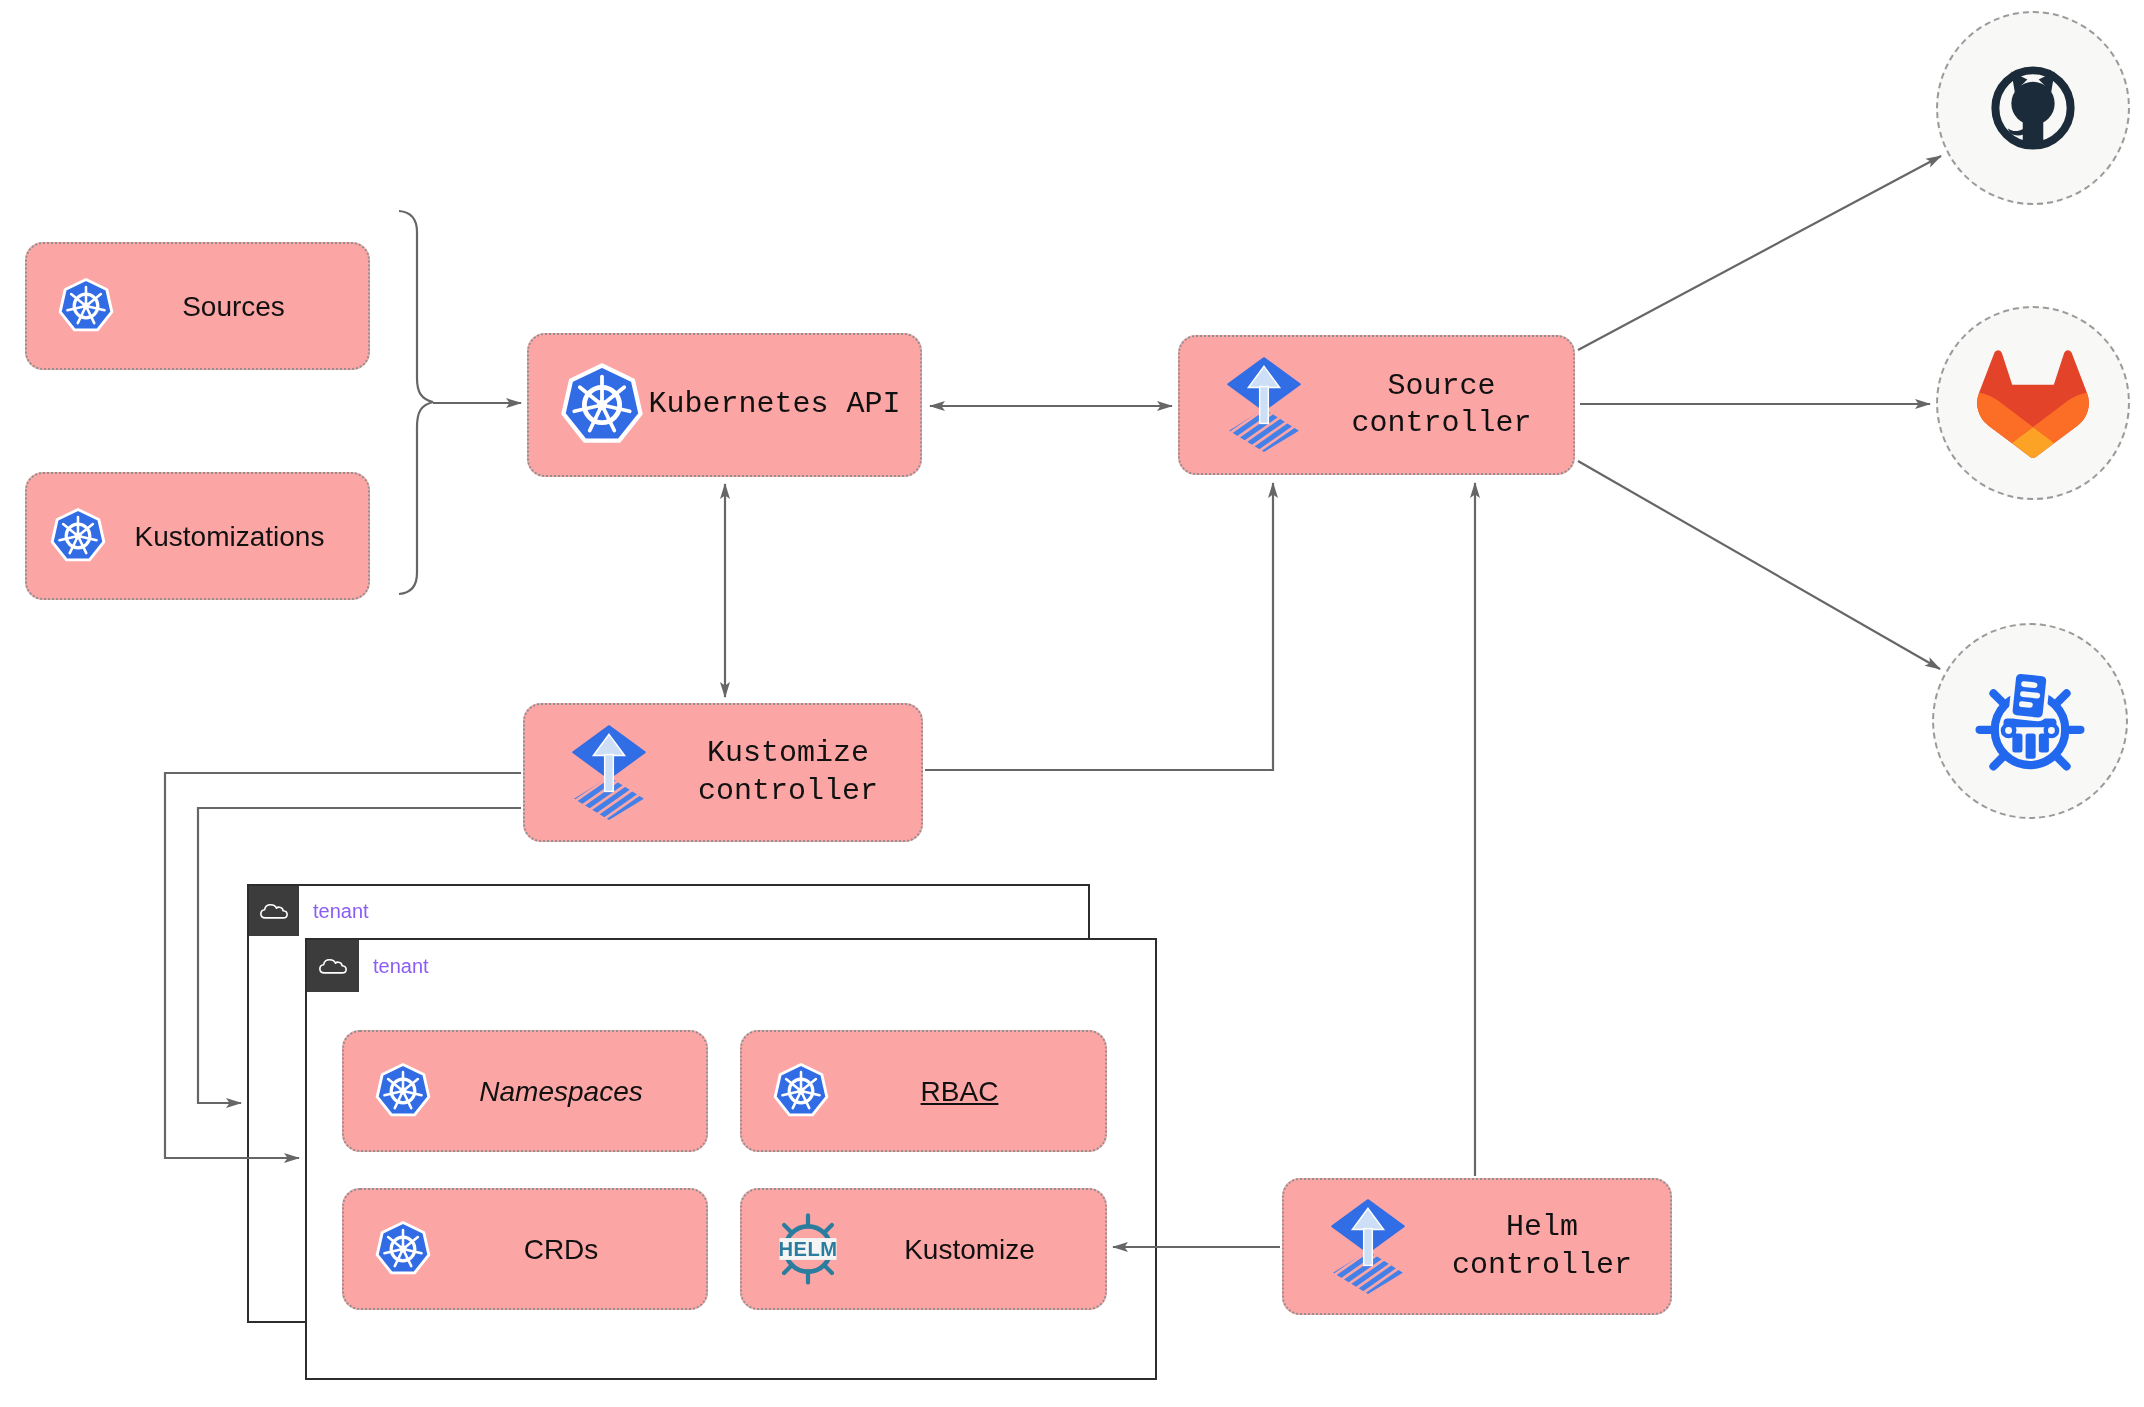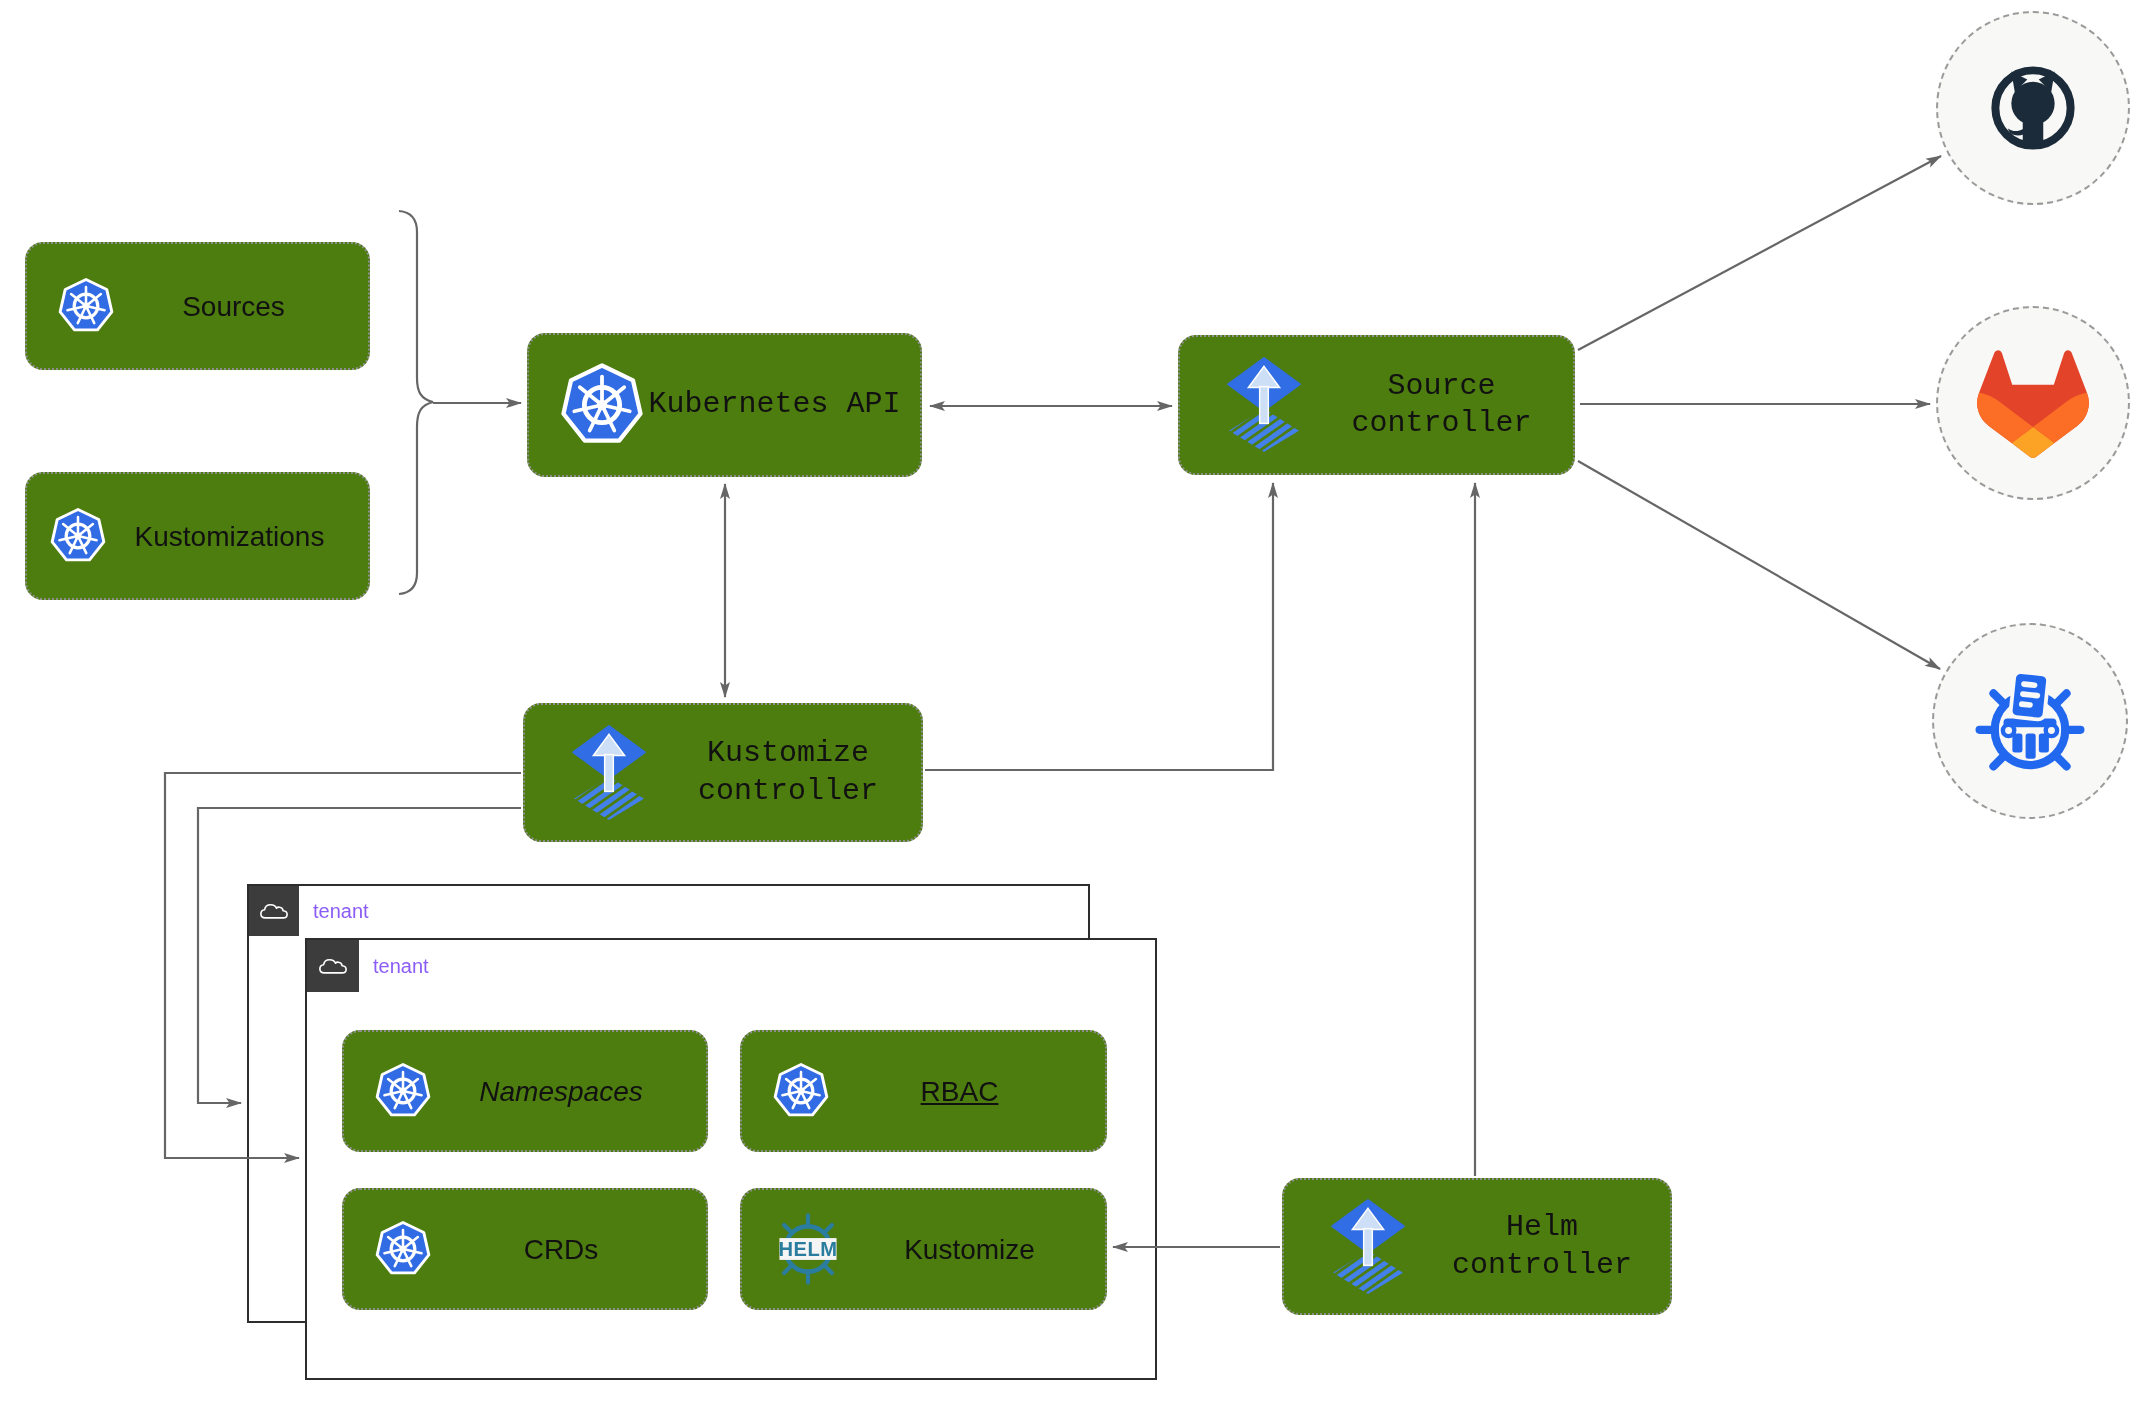--- a/index.html
+++ b/index.html
@@ -3,21 +3,21 @@
 <meta charset="utf-8">
 <style>
   html,body{margin:0;padding:0;background:#ffffff;}
   .canvas{
     position:relative;width:2144px;height:1407px;background:#ffffff;overflow:hidden;
     font-family:"Liberation Sans", sans-serif;color:#111;
   }
   
   .node{
     position:absolute;display:flex;align-items:center;
-    background:#4d7c0f;border:2px dotted #8f8f8f;border-radius:18px;
+    background:#fca5a5;border:2px dotted #8f8f8f;border-radius:18px;
     box-sizing:border-box;z-index:3;
   }
   .node .icn{flex:0 0 auto;margin-left:30px;display:flex;align-items:center;}
   .node .lbl{flex:1;text-align:center;font-size:28px;line-height:1.25;padding-right:16px;}
   .node .lbl.two{max-width:240px;margin:16px auto;padding-right:0;}
   .node .lbl.big{font-size:30px;font-family:Liberation Mono, monospace;}
   
   .tenant{
     position:absolute;background:#ffffff;border:2px solid #2d2d2d;box-sizing:border-box;
   }

